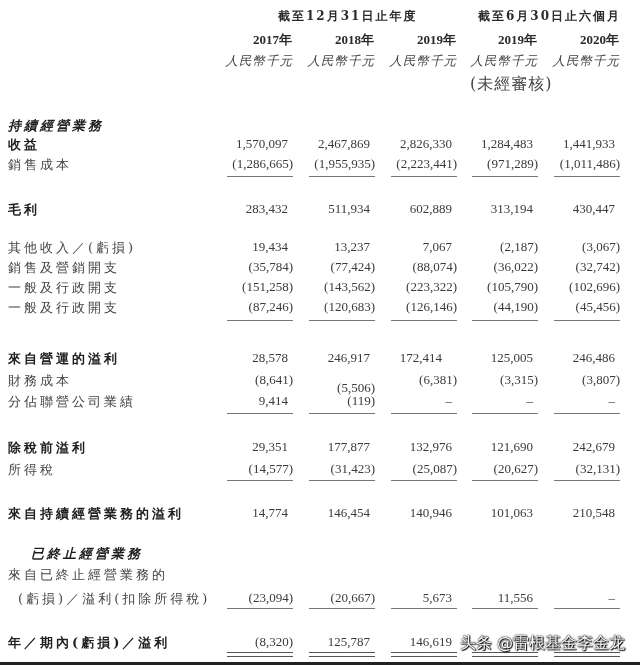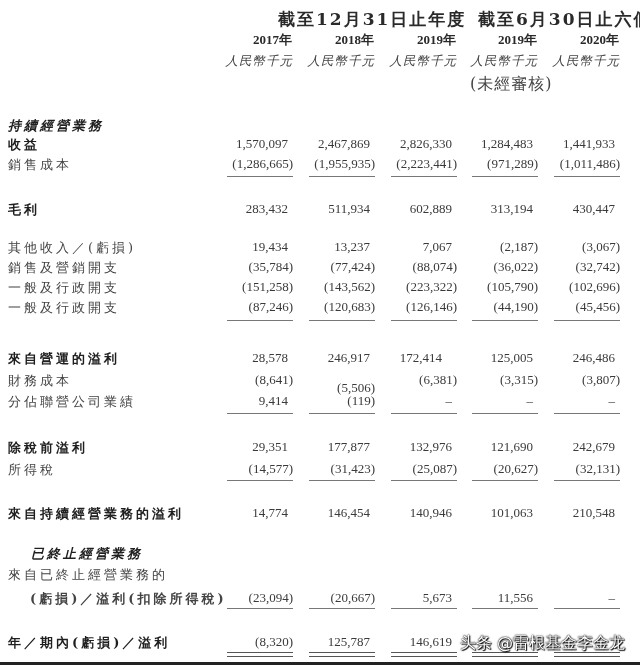--- a/index.html
+++ b/index.html
@@ -2,21 +2,21 @@
 <html><head>
   <meta charset="utf-8">
   <style>
     html, body { margin: 0; padding: 0; background: #ffffff; }
     body {
       width: 640px; height: 665px; position: relative; overflow: hidden;
       font-family: "DejaVu Serif", "Liberation Serif", serif;
       color: #333333;
     }
     .hdr-group {
-      position: absolute; top: 8px; font-size: 17px; font-weight: bold;
+      position: absolute; top: 8px; font-size: 12px; font-weight: bold;
       color: #2a2a2a; letter-spacing: 2px; white-space: nowrap;
     }
     .hdr-year {
       position: absolute; top: 31px; font-size: 13px; font-weight: bold;
       color: #2a2a2a; text-align: right; width: 70px; white-space: nowrap;
       font-family: "Liberation Serif", serif;
     }
     .hdr-unit {
       position: absolute; top: 53px; font-size: 12.5px; font-style: italic;
       color: #444; text-align: right; width: 78px; white-space: nowrap; letter-spacing: 1px;
@@ -25,21 +25,21 @@
       position: absolute; top: 74px; font-size: 16px; color: #444;
       white-space: nowrap; letter-spacing: 1px;
     }
     .row { position: absolute; left: 0; width: 640px; height: 20px; }
     .label {
       position: absolute; left: 8px; top: 0; font-size: 13px; white-space: nowrap;
       letter-spacing: 3px; color: #444;
     }
     .label.bold { font-weight: bold; color: #1f1f1f; }
     .label.section { font-weight: bold; font-style: italic; color: #1f1f1f; }
-    .label.indent { left: 30px; font-weight: bold; }
+    .label.indent { left: 18px; }
     .cell {
       position: absolute; top: 0; font-size: 13px; text-align: right; width: 70px;
       font-family: "Liberation Serif", serif; color: #3a3a3a; white-space: nowrap;
     }
     .cell.pos { padding-right: 5px; }
     .uline {
       position: absolute; height: 1px; background: #777;
     }
     .dline {
       position: absolute; height: 5px; border-top: 1.5px solid #555; border-bottom: 1.5px solid #555; box-sizing: border-box;

